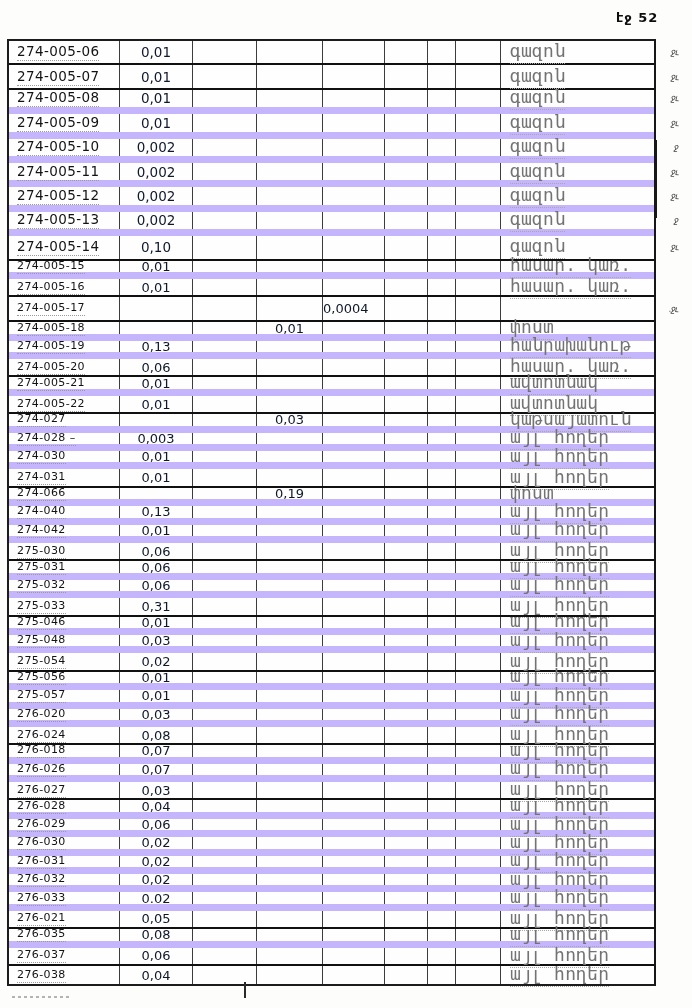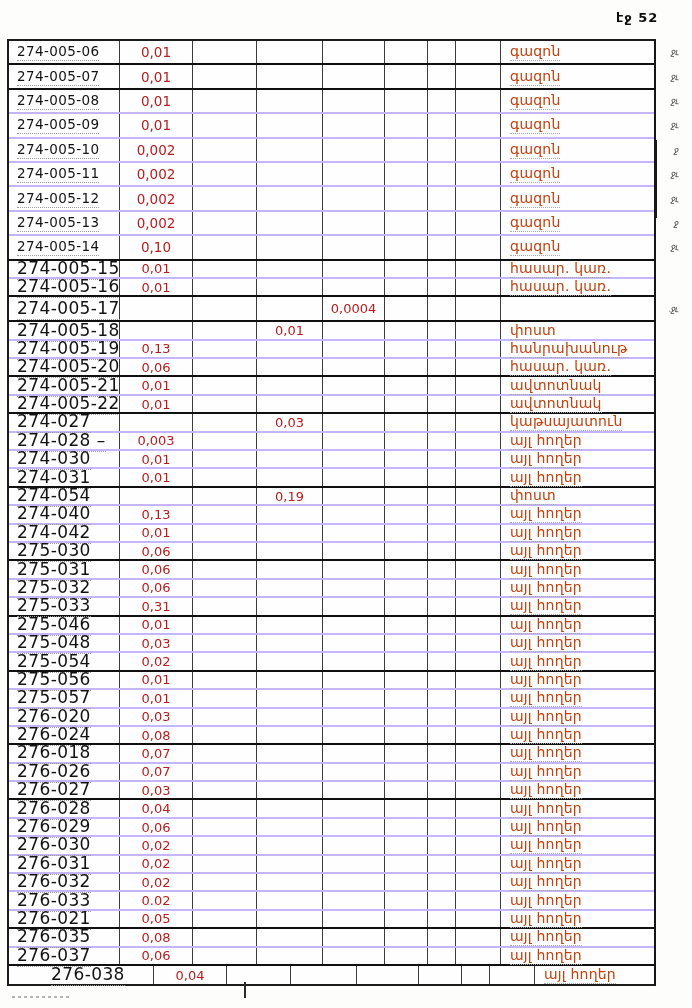--- a/index.html
+++ b/index.html
@@ -21,57 +21,57 @@
   }
   .doc-table{
     position:absolute;left:7px;top:39px;width:649px;
     border:2px solid #1c1c1c;
     border-right:2px solid #161616;
     background:#fefefe;
     box-sizing:border-box;
   }
   .row{
     display:flex;align-items:center;
-    border-bottom:2px solid #c4b5fd;
+    border-bottom:7px solid #c4b5fd;
     box-sizing:border-box;
     position:relative;
     height:18.4px;
   }
   .row.tall{height:24.4px;}
   .row.xtall{height:25px;}
   .row.thick{border-bottom:2.6px solid #101010;}
-  .row:last-child{border-bottom:none;padding-left:34px;}
+  .row:last-child{border-bottom:none;}
   .cell{
     height:100%;
     box-sizing:border-box;
     border-right:1px solid #3c3c3c;
     display:flex;align-items:center;
     overflow:visible;
     white-space:nowrap;
   }
   .c0{width:111px;padding-left:8px;}
   .c1{width:73px;justify-content:center;}
   .c2{width:64px;justify-content:center;}
   .c3{width:66px;justify-content:center;}
-  .c4{width:62px;justify-content:center;}
+  .c4{width:62px;}
   .c5{width:43px;}
   .c6{width:28px;}
   .c7{width:45px;}
   .c8{flex:1;padding-left:9px;border-right:none;}
   .code-text{
-    font-size:17px;letter-spacing:0.4px;color:#121212;
+    font-size:11px;letter-spacing:0.4px;color:#121212;
     border-bottom:1px dotted #9a9a9a;
     padding-bottom:1px;
   }
   .tall .code-text{font-size:13.5px;}
-  .val-text{font-size:13px;color:#b91c1c;}
+  .val-text{font-size:13px;color:#0f172a;}
   .tall .val-text{font-size:13.5px;}
   .label-text{
-    font-size:14px;color:#c2410c;letter-spacing:0.2px;
-    border-bottom:1px dotted #a8a8a8;padding-bottom:1px;
+    font-size:18px;color:#737373;letter-spacing:0.2px;
+    border-bottom:1px dotted #a8a8a8;padding-bottom:1px;font-family:Liberation Mono, monospace;
   }
   .margin-mark{
     position:absolute;right:-24px;top:50%;
     transform:translateY(-50%) rotate(3deg);
     font-size:9px;color:#4a4a4a;font-style:italic;
     letter-spacing:-1px;
   }
   
   .artifact-tick{
     position:absolute;left:244px;top:982px;width:2px;height:16px;
@@ -454,21 +454,21 @@
         <div class="cell c4"></div>
         <div class="cell c5"></div>
         <div class="cell c6"></div>
         <div class="cell c7"></div>
         <div class="cell c8">
           <span class="label-text">այլ հողեր</span>
         </div>
       </div>
       <div class="row">
         <div class="cell c0">
-          <span class="code-text">274-054</span>
+          <span class="code-text">274-066</span>
         </div>
         <div class="cell c1"></div>
         <div class="cell c2"></div>
         <div class="cell c3">
           <span class="val-text">0,19</span>
         </div>
         <div class="cell c4"></div>
         <div class="cell c5"></div>
         <div class="cell c6"></div>
         <div class="cell c7"></div>

